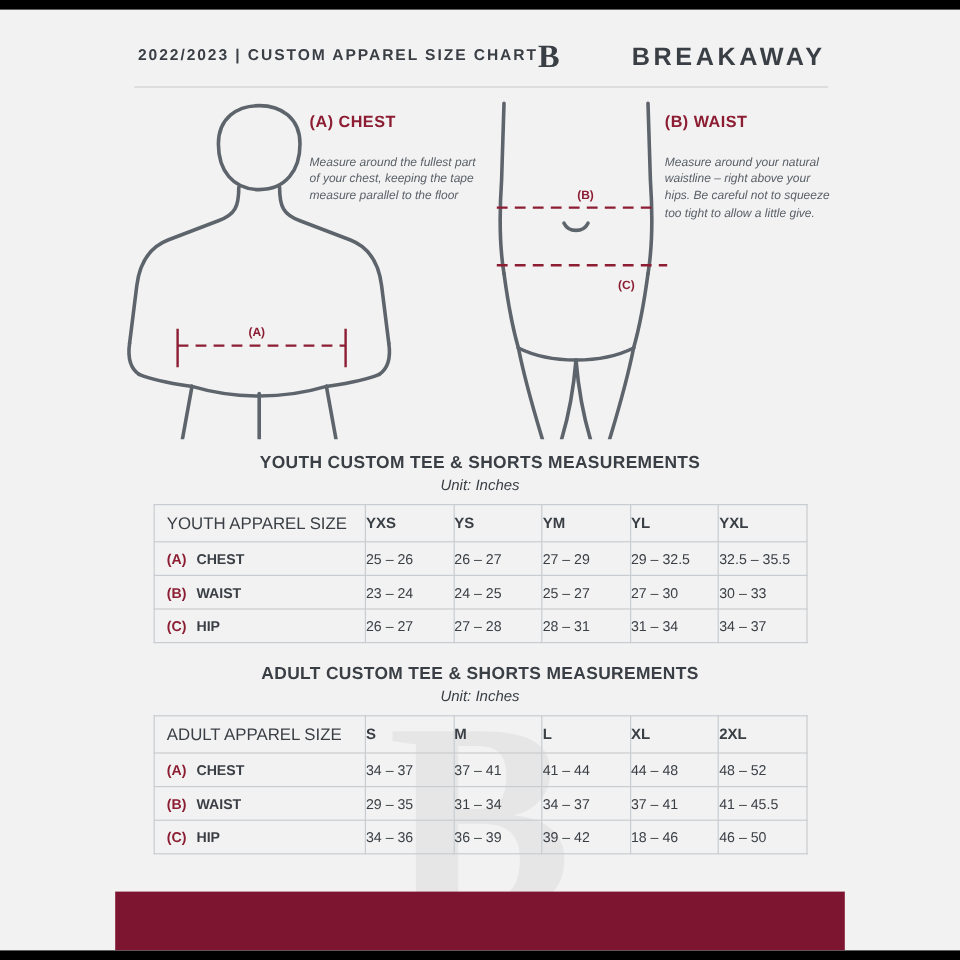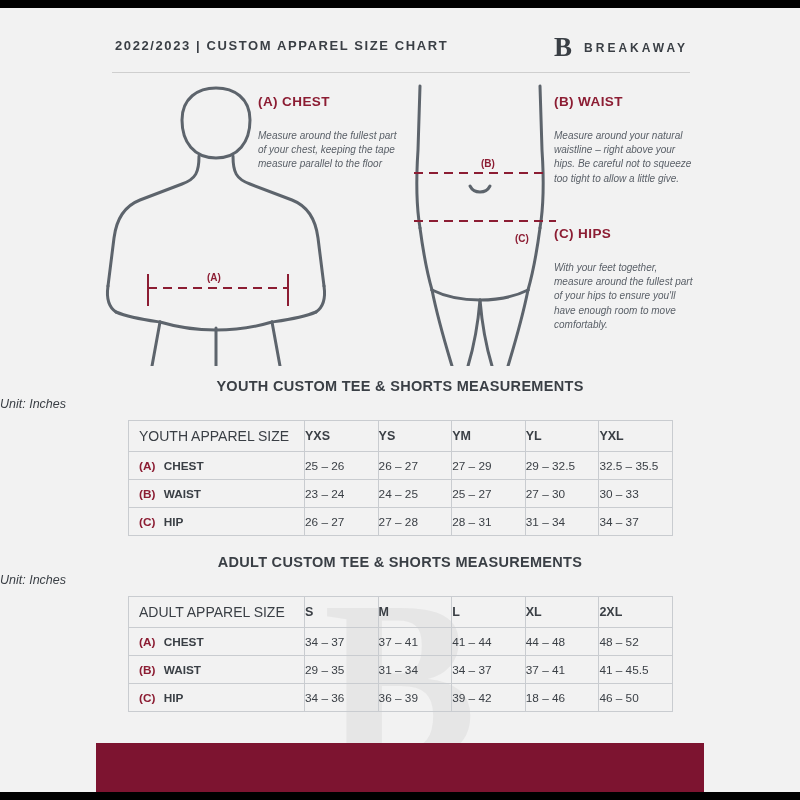--- a/index.html
+++ b/index.html
@@ -66,24 +66,25 @@
     gap: 12px;
   }
   .brand-mark {
     font-family: "Liberation Serif", serif;
     font-size: 27px;
     font-weight: bold;
     color: #3a3f45;
     line-height: 1;
   }
   .brand-name {
-    font-size: 12px;
+    font-size: 21px;
     font-weight: bold;
     letter-spacing: 3px;
     color: #3a3f45;
+    margin-left: 48px;
   }
   .header-rule {
     position: absolute;
     left: 112px;
     top: 64px;
     width: 578px;
     height: 1px;
     background: #cfcfcf;
   }
   
@@ -127,21 +128,21 @@
     width: 800px;
     text-align: center;
     font-size: 14.5px;
     font-weight: bold;
     color: #3a3f45;
     letter-spacing: .3px;
   }
   .sec-sub {
     position: absolute;
     width: 800px;
-    text-align: left;
+    text-align: center;
     font-size: 12.5px;
     font-style: italic;
     color: #3a3f45;
   }
   table.size {
     position: absolute;
     left: 128px;
     width: 545px;
     border-collapse: collapse;
     table-layout: fixed;
@@ -238,24 +239,20 @@
       <div class="meas-label" style="left:515px; top:157px;">(C)</div>
 
       <div class="note note-a">
         <div class="note-title">(A) CHEST</div>
         <div class="note-body">Measure around the fullest part of your chest, keeping the tape measure parallel to the floor</div>
       </div>
       <div class="note note-b">
         <div class="note-title">(B) WAIST</div>
         <div class="note-body">Measure around your natural waistline – right above your hips. Be careful not to squeeze too tight to allow a little give.</div>
       </div>
-      <div class="note note-c">
-        <div class="note-title">(C) HIPS</div>
-        <div class="note-body">With your feet together, measure around the fullest part of your hips to ensure you'll have enough room to move comfortably.</div>
-      </div>
     </div>
 
     <div class="sec-title" style="top:370px;">YOUTH CUSTOM TEE &amp; SHORTS MEASUREMENTS</div>
     <div class="sec-sub" style="top:389px;">Unit: Inches</div>
 
     <table class="size" style="top:412px;">
       <tbody>
           <tr class="head">
         <td class="rowhead">YOUTH APPAREL SIZE</td>
         <td>YXS</td>

